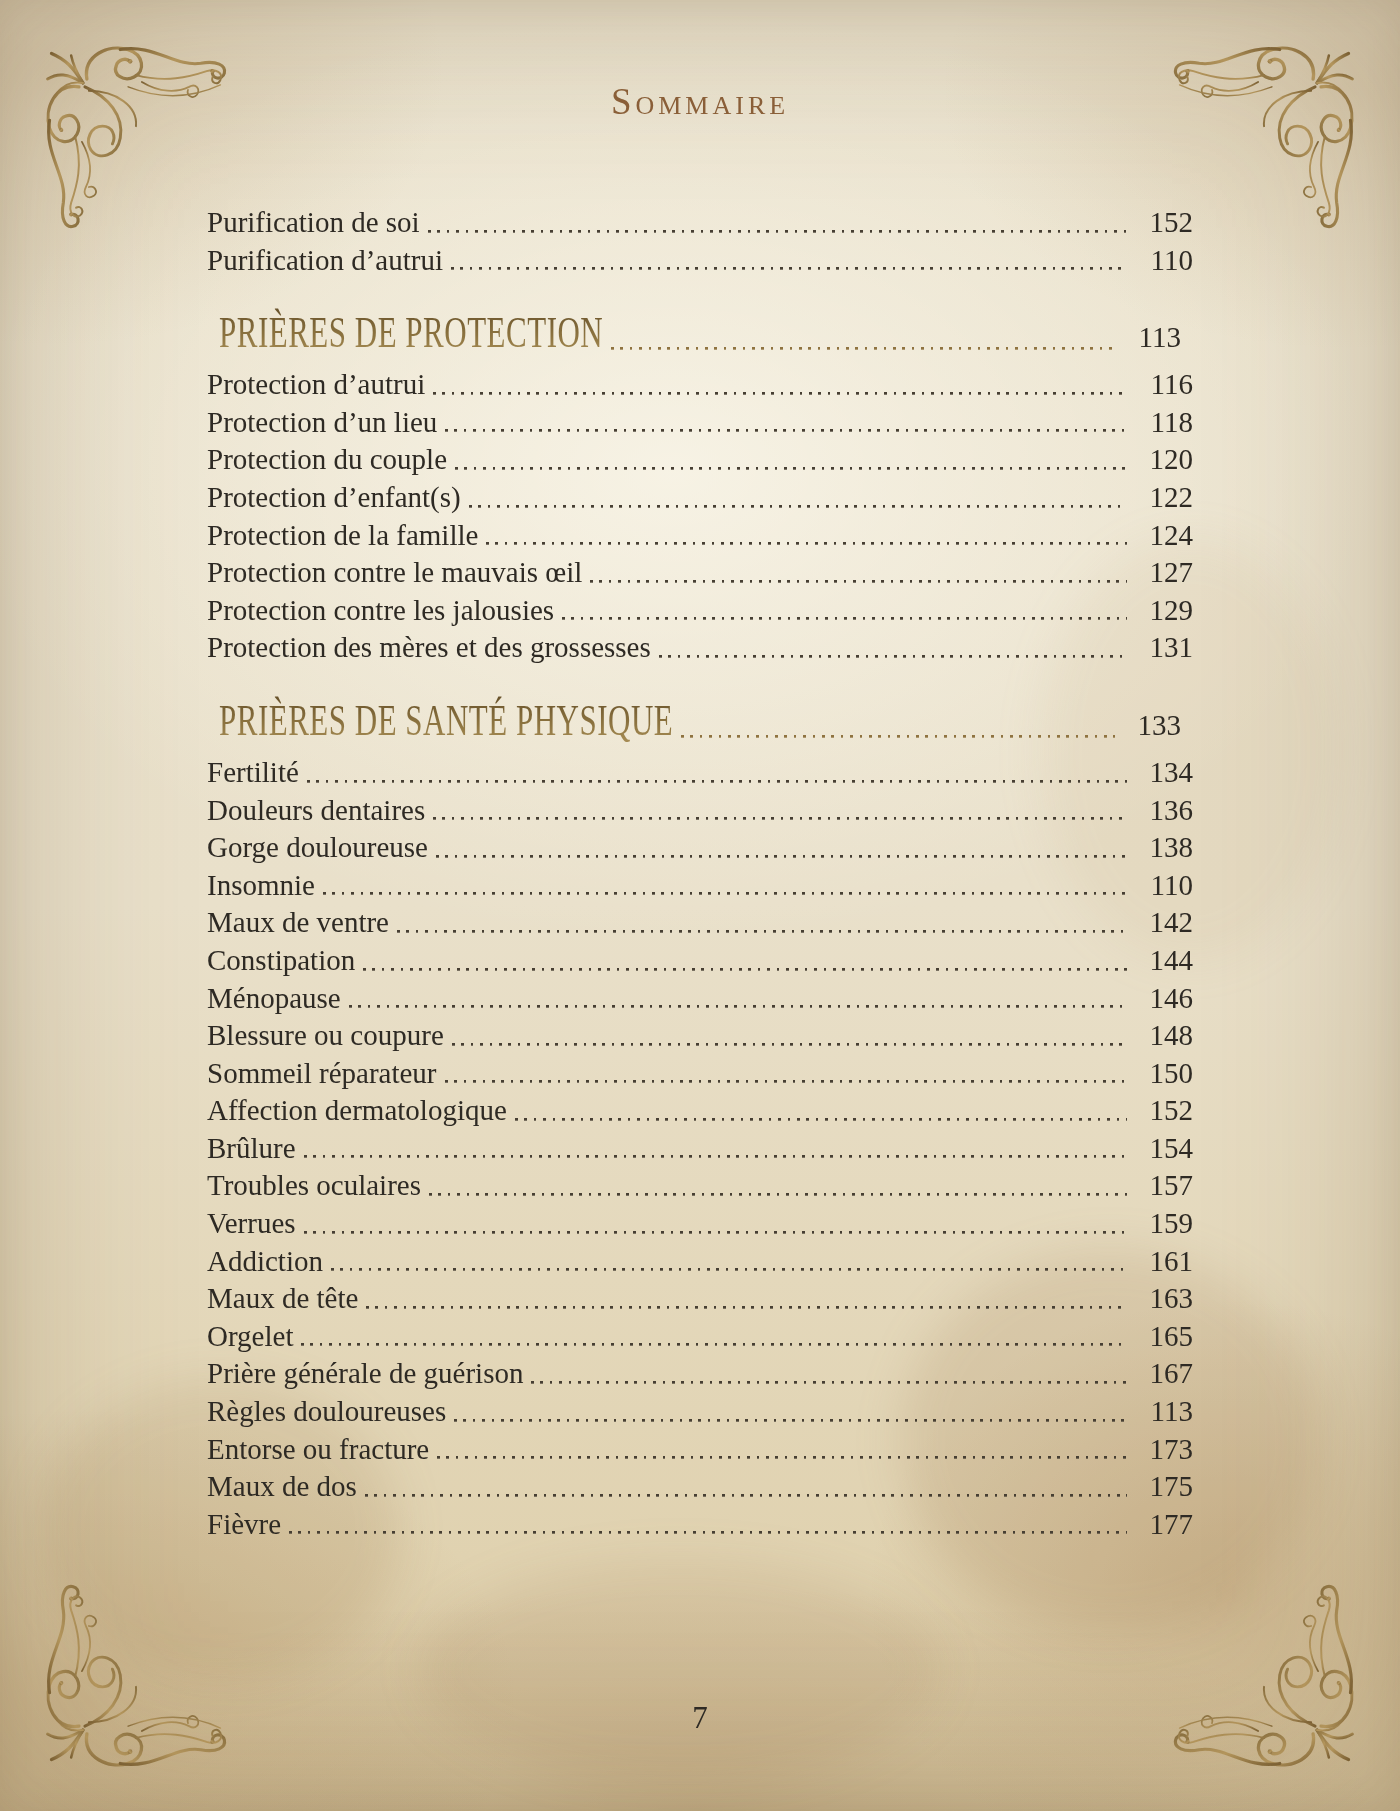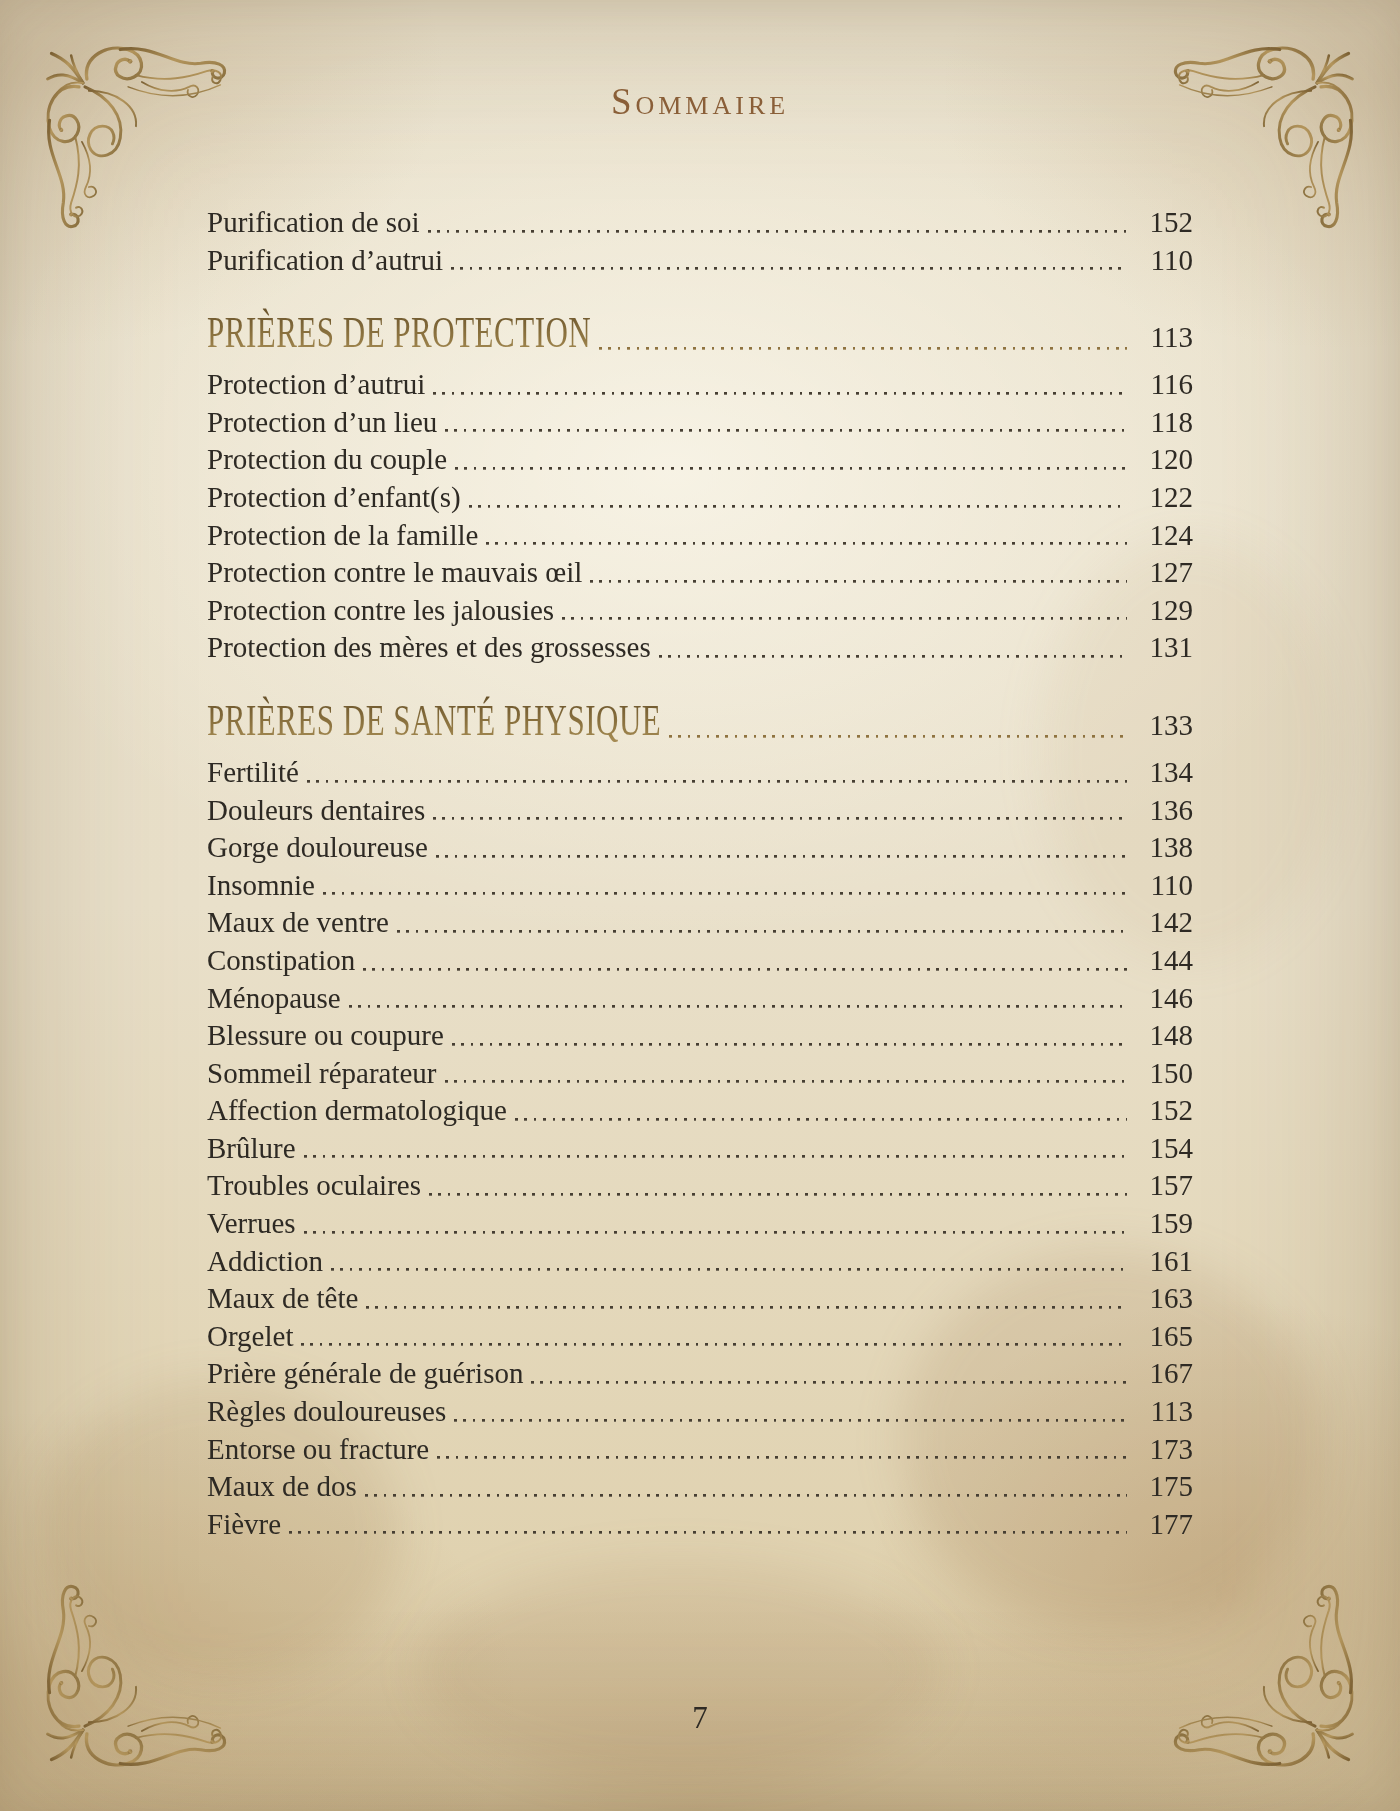--- a/index.html
+++ b/index.html
@@ -36,21 +36,21 @@
   
   .toc{position:absolute;left:207px;top:204px;width:986px;}
   .row{display:flex;align-items:baseline;line-height:37.6px;font-size:29px;color:#2e2a24;}
   .row .label{white-space:nowrap;}
   .leader{
     flex:1;align-self:flex-end;height:12px;margin:0 10px 0 8px;color:#473f33;
     background:repeating-linear-gradient(90deg,currentColor 0 2.6px,transparent 2.6px 9.4px) 0 0/100% 2.7px no-repeat;
   }
   .pagenum{min-width:56px;text-align:right;white-space:nowrap;color:#2e2a24;}
 
-  .section-row{line-height:44px;margin:36px 0 7px;justify-content:flex-end;}
+  .section-row{line-height:44px;margin:36px 12px 7px;justify-content:flex-end;}
   .section-row .label{
     font-size:31px;letter-spacing:0.5px;
     transform:scaleY(1.42);transform-origin:0 72%;
     background:linear-gradient(180deg,#5f4a26 0%,#8d744040 45%,#8d7440 45%,#b59a60 100%);
     background:linear-gradient(180deg,#5f4a26 0%,#8d7440 55%,#b59a60 100%);
     color:#8a6d3c;-webkit-background-clip:text;background-clip:text;-webkit-text-fill-color:transparent;
   }
   .section-row .leader{color:#8f7340;height:12px;}
 
   

